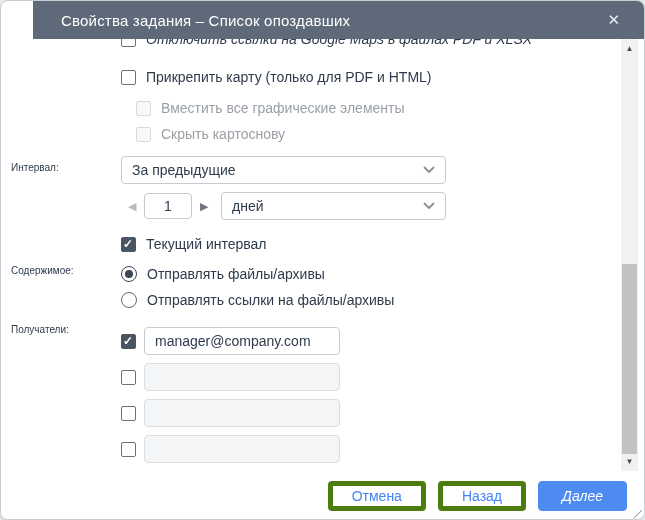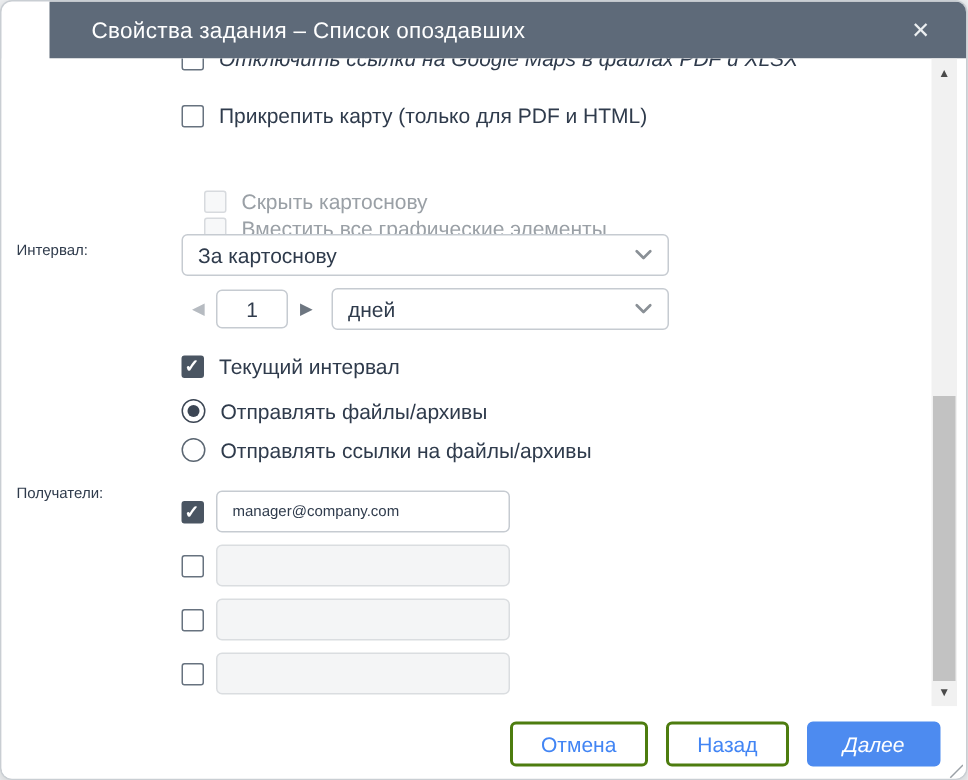--- a/index.html
+++ b/index.html
@@ -57,21 +57,21 @@
     border-radius:4px; background:#fff; text-align:center; font-size:14px;
     color:#2f3b4c; font-family:"Liberation Sans", sans-serif;
   }
   .spin { position:absolute; font-size:11px; line-height:14px; cursor:pointer; }
   .spin.left { color:#b6bbc1; }
   .spin.right { color:#6d7680; }
 
   .txt {
     position:absolute; left:143px; width:196px; height:28px;
     border:1px solid #c6cbd1; border-radius:4px; background:#fff;
-    font-size:10px; color:#2f3b4c; padding:0 10px;
+    font-size:14px; color:#2f3b4c; padding:0 10px;
     font-family:"Liberation Sans", sans-serif;
   }
   .txt.empty { background:#f4f5f6; border-color:#dadde0; }
 
   .scrollbar {
     position:absolute; left:620px; top:0; width:17px; height:432px;
     background:#f1f1f1;
   }
   .sb-arrow { position:absolute; left:0; width:17px; height:15px; text-align:center;
     font-size:8px; color:#4a4a4a; line-height:15px; cursor:pointer; }
@@ -79,21 +79,21 @@
   .sb-arrow.down { bottom:2px; }
   .sb-thumb { position:absolute; left:1px; top:225px; width:15px; height:190px;
     background:#c2c2c2; cursor:pointer; }
 
   .footer { height:50px; background:#fff; display:flex; align-items:center;
     justify-content:flex-end; gap:12px; padding-right:17px; position:relative; }
   .btn {
     height:30px; border-radius:4px; font-size:14px; padding:0 19px;
     font-family:"Liberation Sans", sans-serif; cursor:pointer;
   }
-  .btn.ghost { background:#fff; border:2px solid #4d7c0f; color:#4285f4; }
+  .btn.ghost { background:#fff; border:5px solid #4d7c0f; color:#4285f4; }
   .btn.primary { background:#4d8bf0; border:1px solid #4d8bf0; color:#fff; padding:0 23px;font-style:italic; }
 
   .resize-grip { position:absolute; right:2px; bottom:2px; width:10px; height:10px; overflow:hidden; }
   .resize-grip::after { content:""; position:absolute; right:-6px; bottom:-6px;
     width:12px; height:12px; border-top:1px solid #9aa0a6; transform:rotate(-45deg); }
 </style>
 </head>
 <body>
 
 <div class="window">
@@ -108,34 +108,34 @@
     <div class="row" style="left:120px; top:-9px;font-style:italic;">
       <span class="cb"></span>
       <span class="cbtext">Отключить ссылки на Google Maps в файлах PDF и XLSX</span>
     </div>
 
     <div class="row" style="left:120px; top:29px;">
       <span class="cb"></span>
       <span class="cbtext">Прикрепить карту (только для PDF и HTML)</span>
     </div>
 
-    <div class="row" style="left:135px; top:60px;margin-top:44px;">
+    <div class="row" style="left:135px; top:60px;">
       <span class="cb disabled"></span>
       <span class="cbtext disabled">Вместить все графические элементы</span>
     </div>
 
     <div class="row" style="left:135px; top:86px;">
       <span class="cb disabled"></span>
       <span class="cbtext disabled">Скрыть картоснову</span>
     </div>
 
     <span class="lbl" style="top:123px;">Интервал:</span>
 
     <div class="select" style="left:120px; top:117px; width:325px;">
-      <span>За картоснову</span>
+      <span>За предыдущие</span>
       <span class="chev">
         <svg width="12" height="8" viewBox="0 0 12 8">
             <polyline points="1.5,1.5 6,6 10.5,1.5" fill="none" stroke="#8a9096" stroke-width="1.8" stroke-linecap="round" stroke-linejoin="round"></polyline>
           </svg>
       </span>
     </div>
 
     <span class="spin left" style="left:127px; top:160px;">◀</span>
     <input class="numbox" style="left: 143px; top: 154px;" value="1">
     <span class="spin right" style="left:199px; top:160px;">▶</span>
@@ -147,20 +147,21 @@
             <polyline points="1.5,1.5 6,6 10.5,1.5" fill="none" stroke="#8a9096" stroke-width="1.8" stroke-linecap="round" stroke-linejoin="round"></polyline>
           </svg>
       </span>
     </div>
 
     <div class="row" style="left:120px; top:196px;text-align:right;">
       <span class="cb checked"></span>
       <span class="cbtext">Текущий интервал</span>
     </div>
 
+    <span class="lbl" style="top:226px;">Содержимое:</span>
 
     <div class="row" style="left:120px; top:225px;align-items:flex-end;">
       <span class="radio selected"></span>
       <span class="cbtext">Отправлять файлы/архивы</span>
     </div>
 
     <div class="row" style="left:120px; top:252px;">
       <span class="radio"></span>
       <span class="cbtext">Отправлять ссылки на файлы/архивы</span>
     </div>

